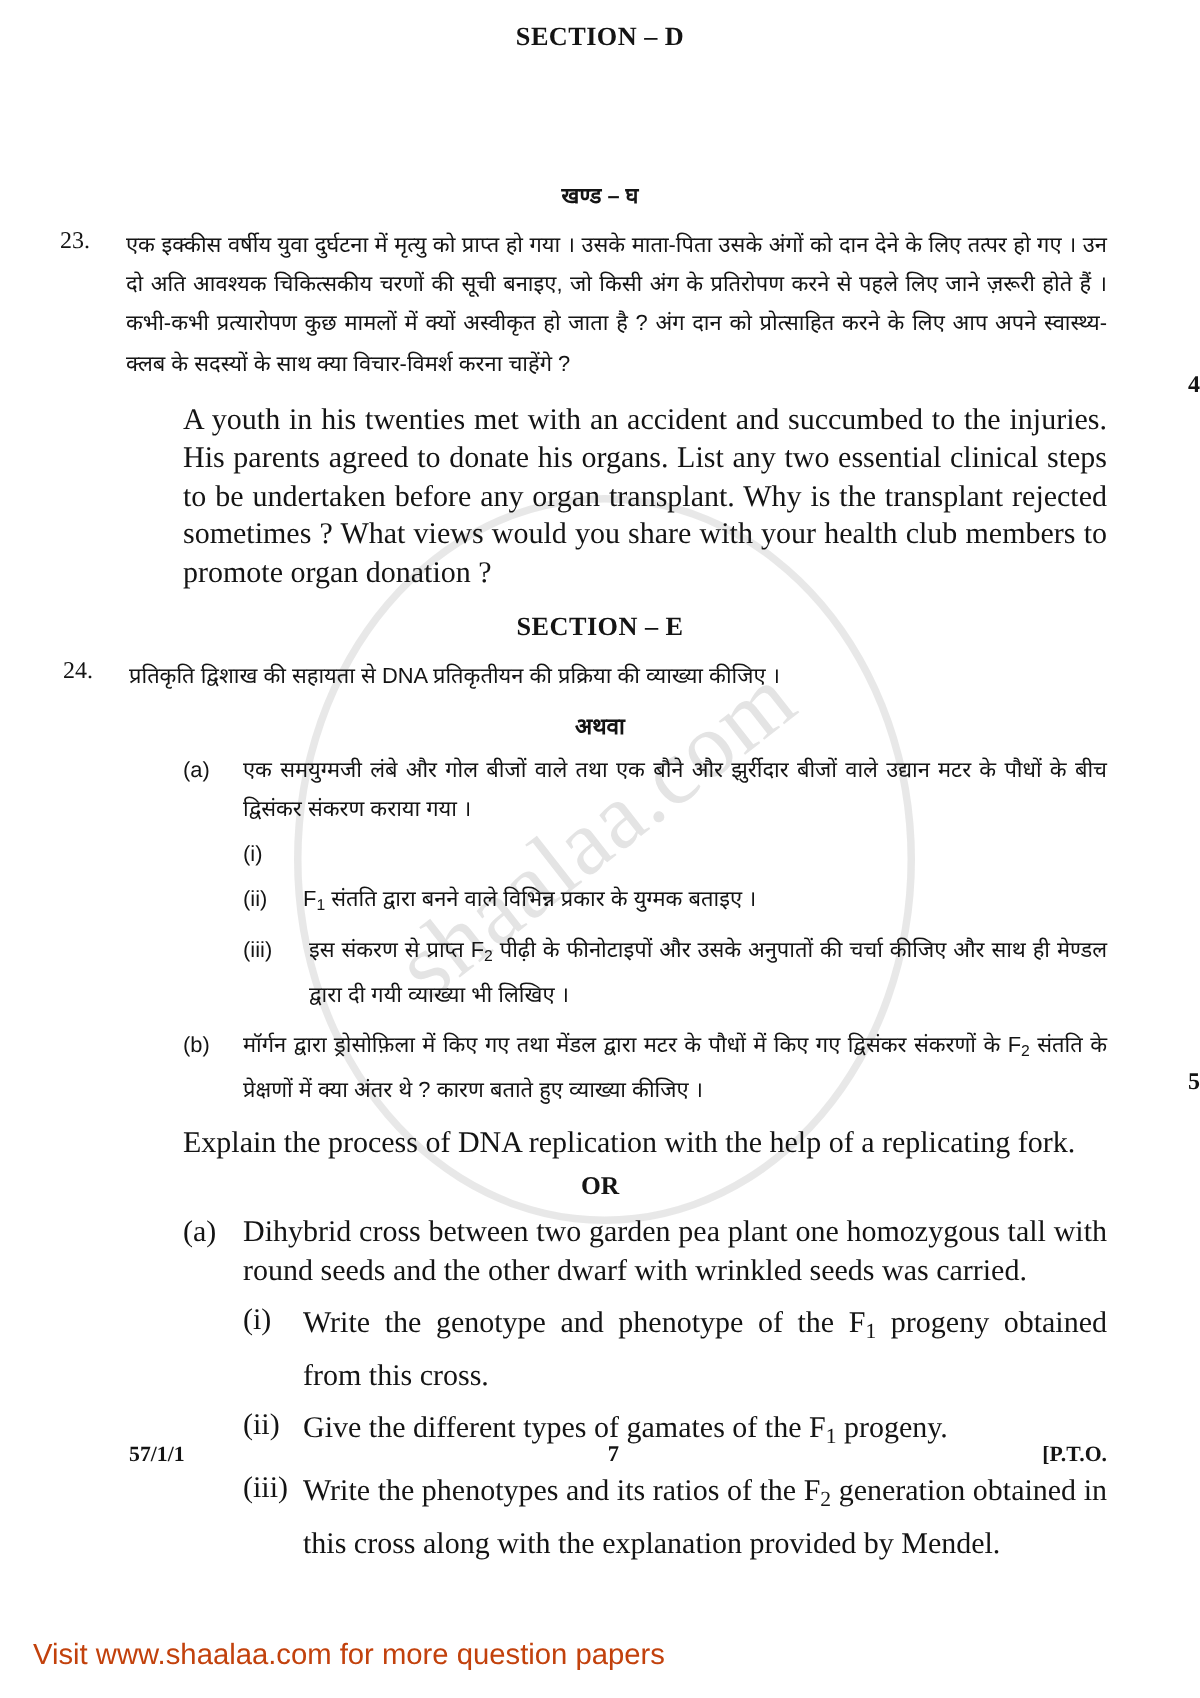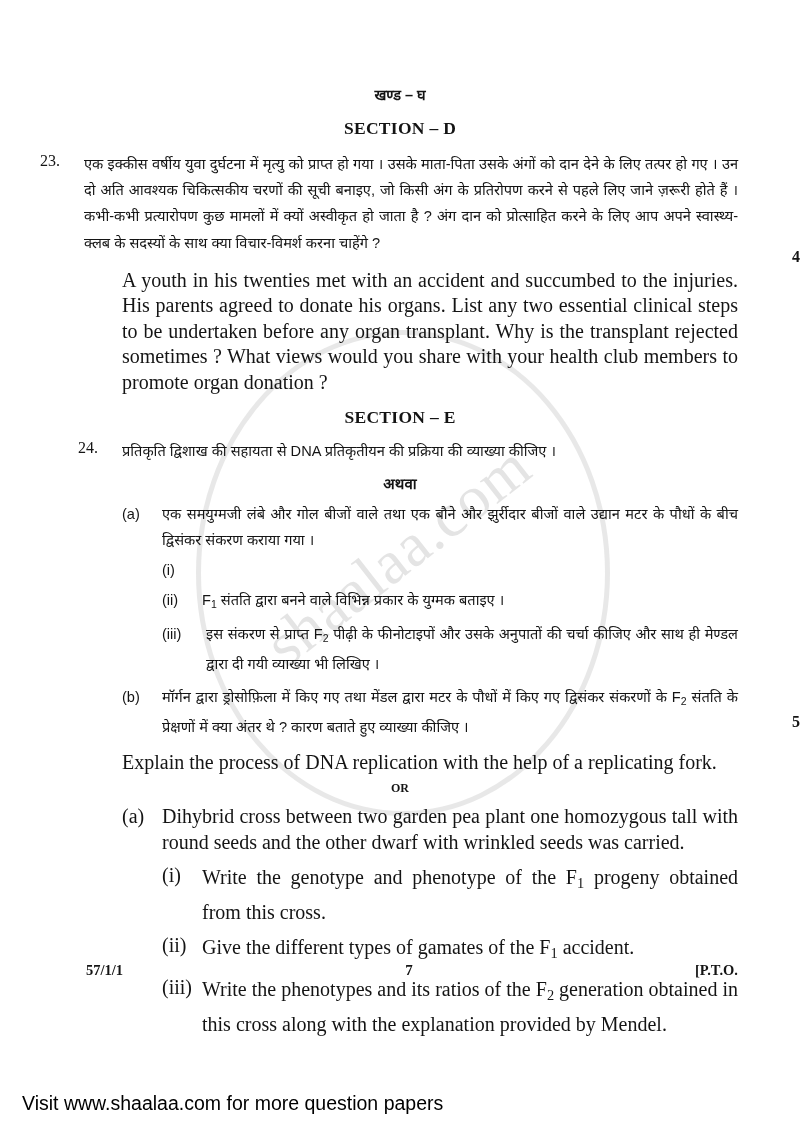--- a/index.html
+++ b/index.html
@@ -79,21 +79,21 @@
     font-size: 17.5px;
     letter-spacing: 0.3px;
   }
   .alt-hi {
     font-family: "Liberation Sans", "DejaVu Sans", sans-serif;
     font-weight: bold;
     font-size: 15px;
   }
   .alt-en {
     font-weight: bold;
-    font-size: 12px;
+    font-size: 17px;
   }
 
   
   .qrow {
     position: relative;
     display: flex;
     align-items: flex-start;
   }
   .qnum {
     width: 44px;
@@ -173,59 +173,59 @@
     height: 92px;
     background: #ffffff;
     z-index: 3;
   }
   #banner-text {
     position: absolute;
     left: 22px;
     top: 52px;
     font-family: "Liberation Sans", "DejaVu Sans", sans-serif;
     font-size: 19.5px;
-    color: #000000;
+    color: #c2410c;
     white-space: nowrap;
   }
 </style>
 </head>
 <body>
 
 <div id="page">
 
   <div id="watermark">
     <div id="wm-circle"></div>
     <div id="wm-text">shaalaa.com</div>
   </div>
 
   <div id="content">
 
+    <div style="margin-top:14px;" class="centered section-title">SECTION – D</div>
+
     <div style="margin-top:84px;" class="centered khand">खण्ड – घ</div>
-
-    <div style="margin-top:14px;" class="centered section-title">SECTION – D</div>
 
     <div class="qrow" style="margin-top:12px; padding-left:40px; padding-right:62px;">
       <div class="qnum">23.</div>
       <div class="qbody">
         <div class="hi">एक इक्कीस वर्षीय युवा दुर्घटना में मृत्यु को प्राप्त हो गया । उसके माता-पिता उसके अंगों को दान देने के लिए तत्पर हो गए । उन दो अति आवश्यक चिकित्सकीय चरणों की सूची बनाइए, जो किसी अंग के प्रतिरोपण करने से पहले लिए जाने ज़रूरी होते हैं । कभी-कभी प्रत्यारोपण कुछ मामलों में क्यों अस्वीकृत हो जाता है ? अंग दान को प्रोत्साहित करने के लिए आप अपने स्वास्थ्य-क्लब के सदस्यों के साथ क्या विचार-विमर्श करना चाहेंगे ?</div>
       </div>
       <div class="marks" style="top:97px;">4</div>
     </div>
 
     <div class="qrow" style="margin-top:12px; padding-left:78px; padding-right:62px;">
       <div class="qnum"></div>
       <div class="qbody">
         <div class="en">A youth in his twenties met with an accident and succumbed to the injuries. His parents agreed to donate his organs. List any two essential clinical steps to be undertaken before any organ transplant. Why is the transplant rejected sometimes ? What views would you share with your health club members to promote organ donation ?</div>
       </div>
     </div>
 
 
     <div style="margin-top:12px;" class="centered section-title">SECTION – E</div>
 
-    <div class="qrow" style="margin-top:10px; padding-left:78px; padding-right:62px;">
+    <div class="qrow" style="margin-top:10px; padding-left:42px; padding-right:62px;">
       <div class="qnum">24.</div>
       <div class="qbody">
         <div class="hi nojust">प्रतिकृति द्विशाख की सहायता से DNA प्रतिकृतीयन की प्रक्रिया की व्याख्या कीजिए ।</div>
       </div>
     </div>
 
     <div style="margin-top:8px;" class="centered alt-hi">अथवा</div>
 
     <div class="qrow" style="margin-top:8px; padding-left:78px; padding-right:62px;">
       <div class="qnum"></div>
@@ -279,21 +279,21 @@
           <div class="sub-body en">Dihybrid cross between two garden pea plant one homozygous tall with round seeds and the other dwarf with wrinkled seeds was carried.</div>
         </div>
 
         <div class="sub" style="margin-top:8px; padding-left:40px;">
           <div class="sub-label en">(i)</div>
           <div class="sub-body en loose"><span>Write the genotype and phenotype of the F</span><sub>1</sub><span> progeny obtained from this cross.</span></div>
         </div>
 
         <div class="sub" style="margin-top:6px; padding-left:40px;">
           <div class="sub-label en">(ii)</div>
-          <div class="sub-body en loose nojust"><span>Give the different types of gamates of the F</span><sub>1</sub><span> accident.</span></div>
+          <div class="sub-body en loose nojust"><span>Give the different types of gamates of the F</span><sub>1</sub><span> progeny.</span></div>
         </div>
 
         <div class="sub" style="margin-top:6px; padding-left:40px;">
           <div class="sub-label en">(iii)</div>
           <div class="sub-body en loose"><span>Write the phenotypes and its ratios of the F</span><sub>2</sub><span> generation obtained in this cross along with the explanation provided by Mendel.</span></div>
         </div>
       </div>
     </div>
 
     <div class="qrow" style="margin-top:14px; padding-left:78px; padding-right:62px;">

